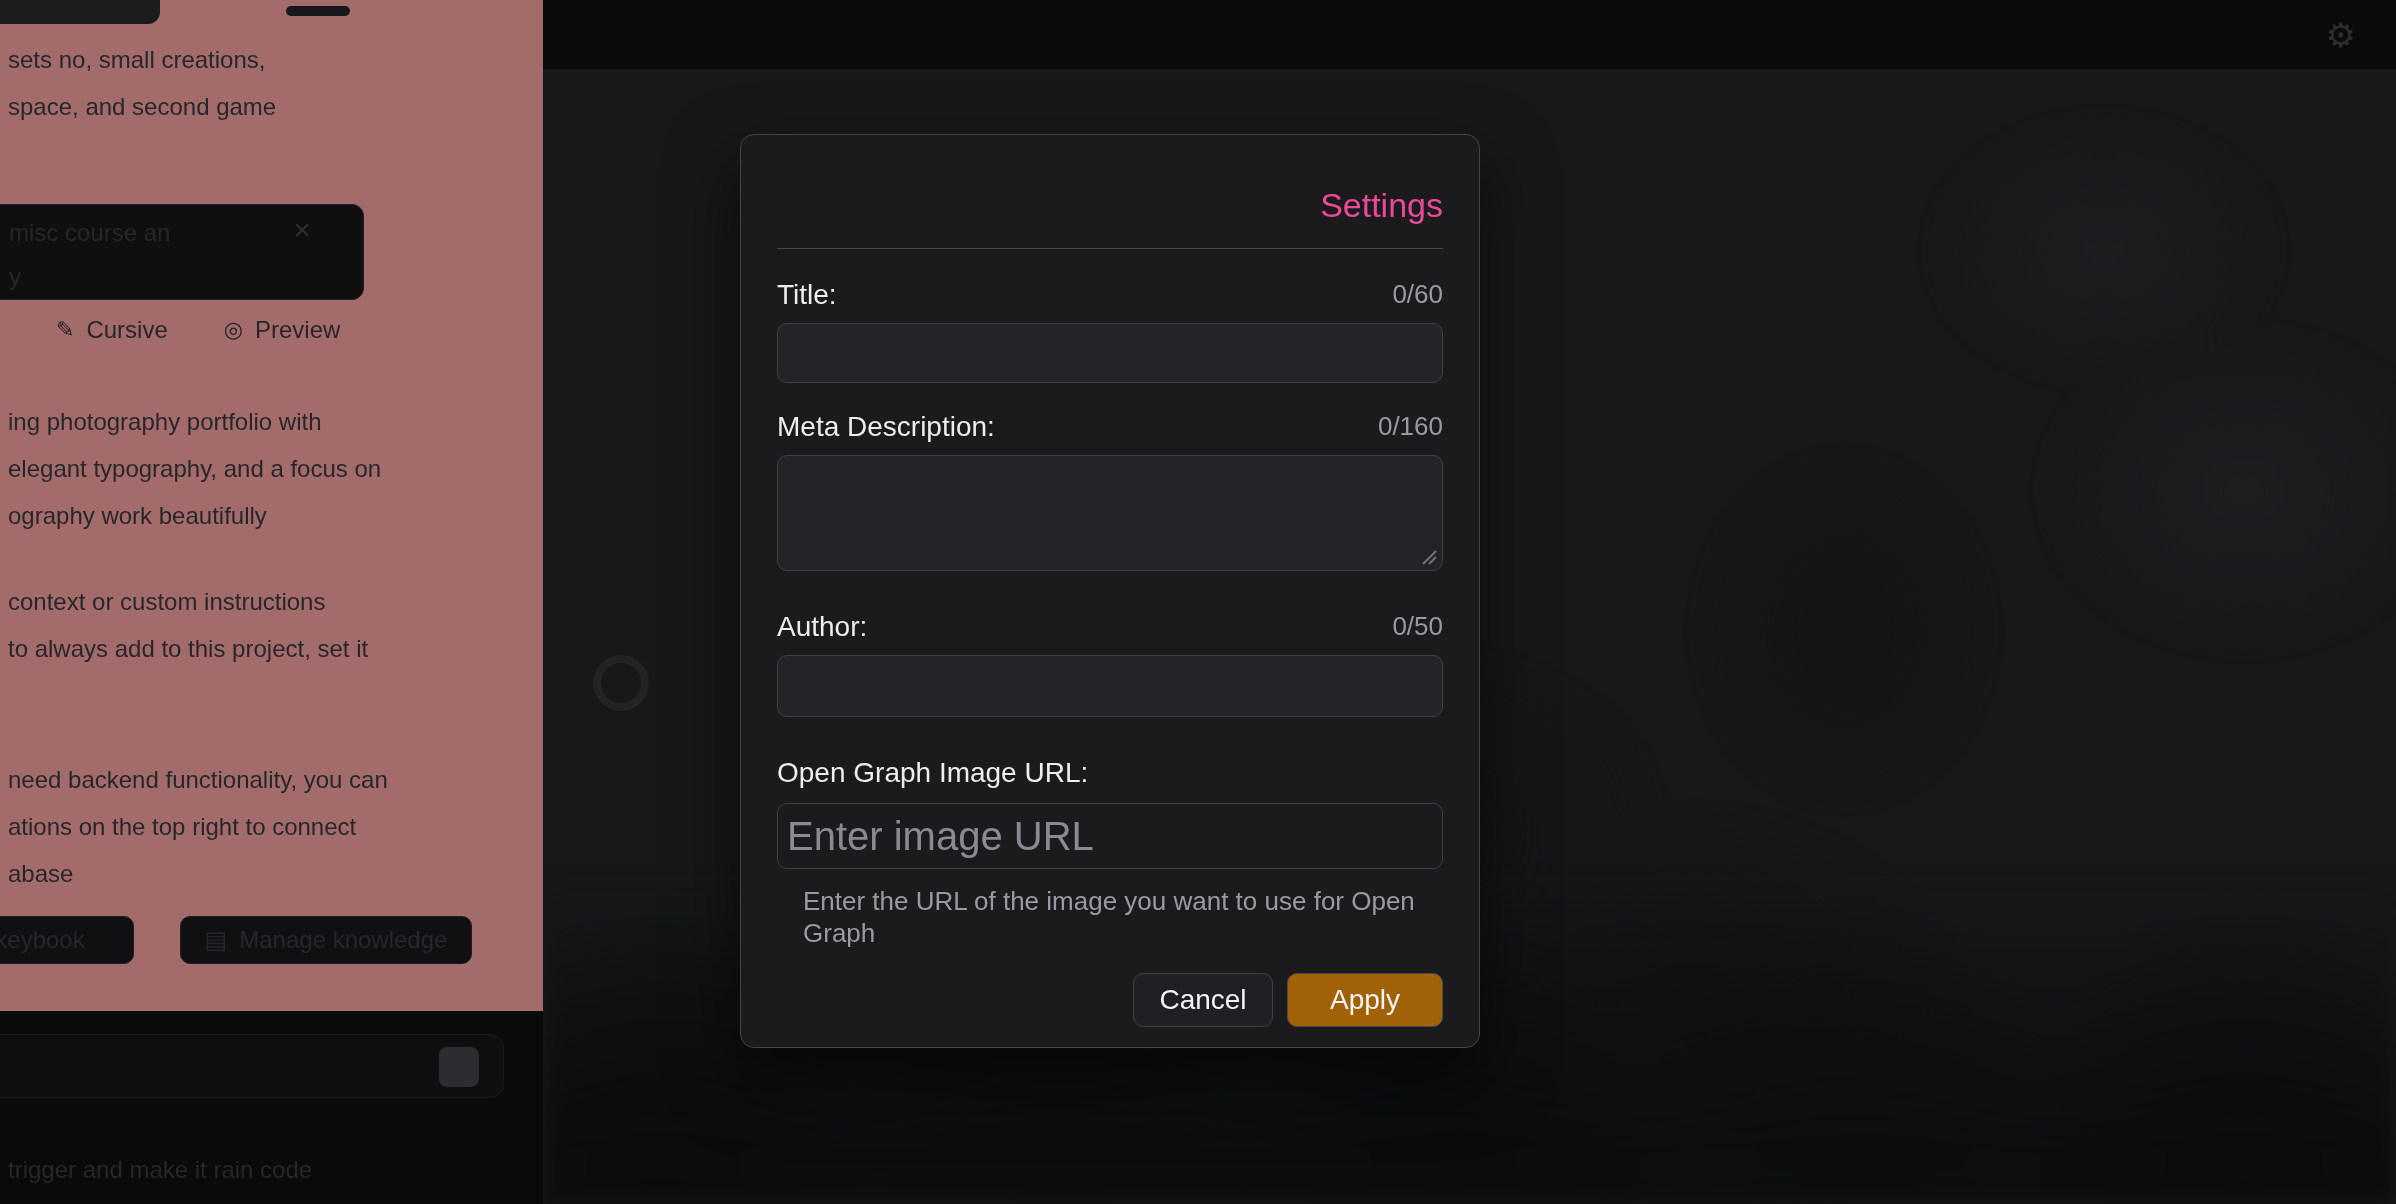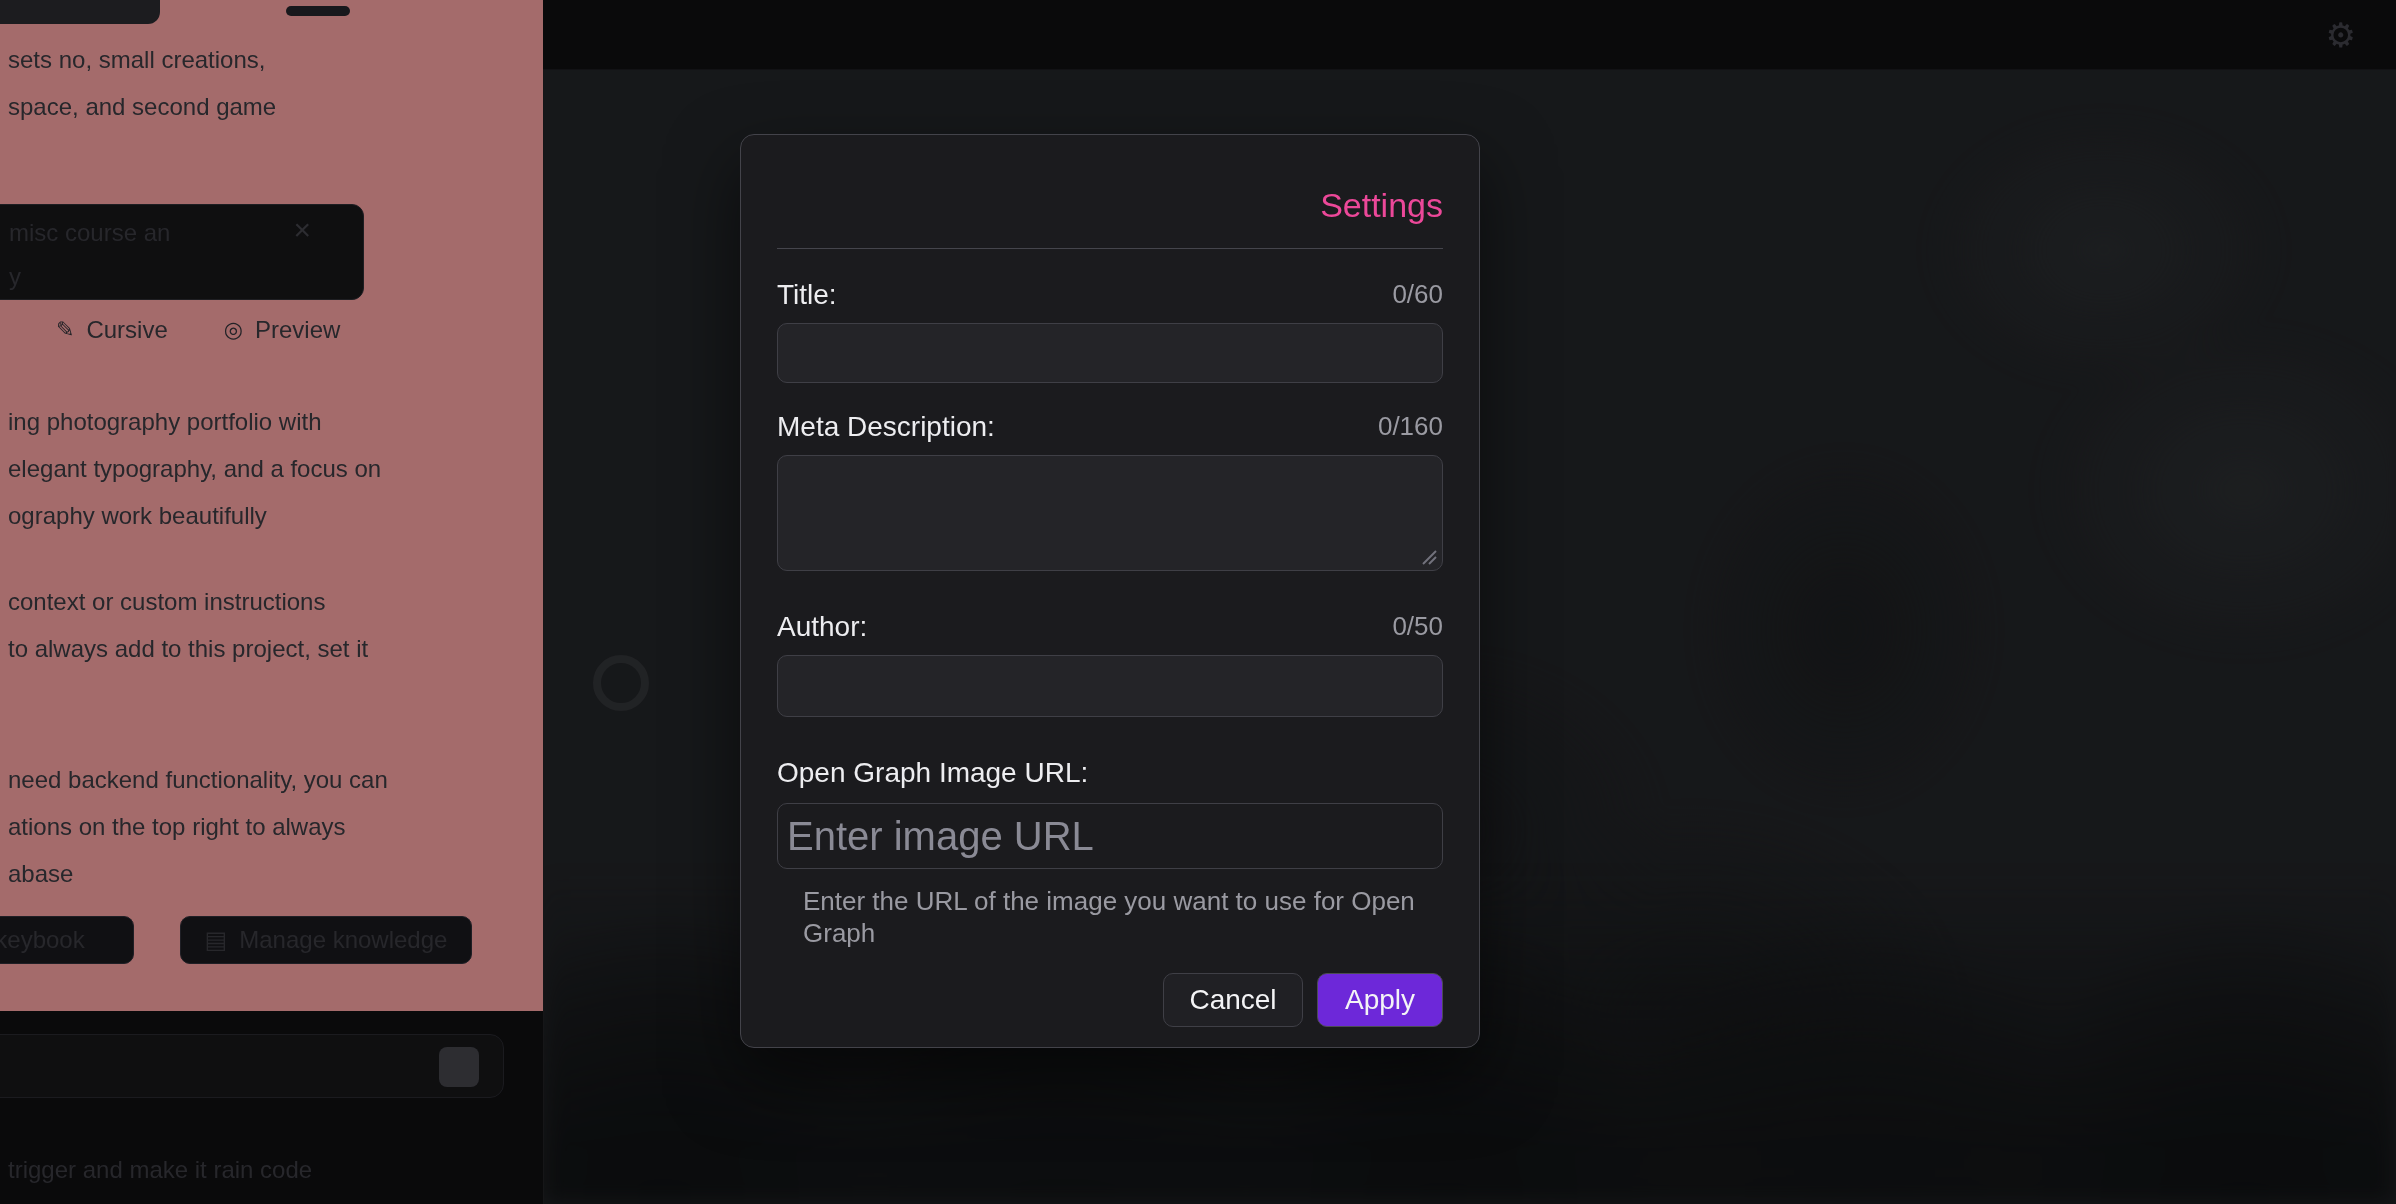--- a/index.html
+++ b/index.html
@@ -82,21 +82,21 @@
   .m-resize { position:absolute; right:6px; bottom:6px; width:18px; height:18px; pointer-events:none; }
   .gap28 { height:28px; } .gap40 { height:40px; }
   .m-input.url { margin-top:12px; height:66px; background:#1b1b1e; }
   .m-input.url::placeholder { color:#8a8a95; }
   .m-helper { margin-top:16px; font-size:26px; color:#9a9aa2; line-height:32px;margin-left:26px; }
   .m-btnrow { margin-top:24px; display:flex; justify-content:flex-end; gap:14px; }
   .m-btn { height:54px; border-radius:10px; font-size:28px; color:#f4f4f6; cursor:pointer;
            display:flex; align-items:center; justify-content:center;
            font-family:"Liberation Sans",sans-serif; }
   .m-btn.cancel { width:140px; background:#202024; border:1px solid #3f3f46; }
-  .m-btn.apply  { width:126px; background:#6d28d9; border:1px solid #4c4c54; }
+  .m-btn.apply  { width:156px; background:#a16207; border:1px solid #4c4c54; }
 </style>
 </head>
 <body>
 
 <div class="stage">
 
   <div class="sidebar">
     <div class="sb-tab"></div>
     <div class="sb-dash"></div>
 
@@ -128,21 +128,21 @@
       <div>ography work beautifully</div>
     </div>
 
     <div class="sb-par" style="top:578px;">
       <div>context or custom instructions</div>
       <div>to always add to this project, set it</div>
     </div>
 
     <div class="sb-par" style="top:756px;">
       <div>need backend functionality, you can</div>
-      <div>ations on the top right to always</div>
+      <div>ations on the top right to connect</div>
       <div>abase</div>
     </div>
 
     <div class="sb-btnrow">
       <button class="sb-btn" style="left:-54px; width:188px;">
         <span>keybook</span>
       </button>
       <button class="sb-btn" style="left:180px; width:292px;">
         <span>▤</span>
         <span>Manage knowledge</span>

